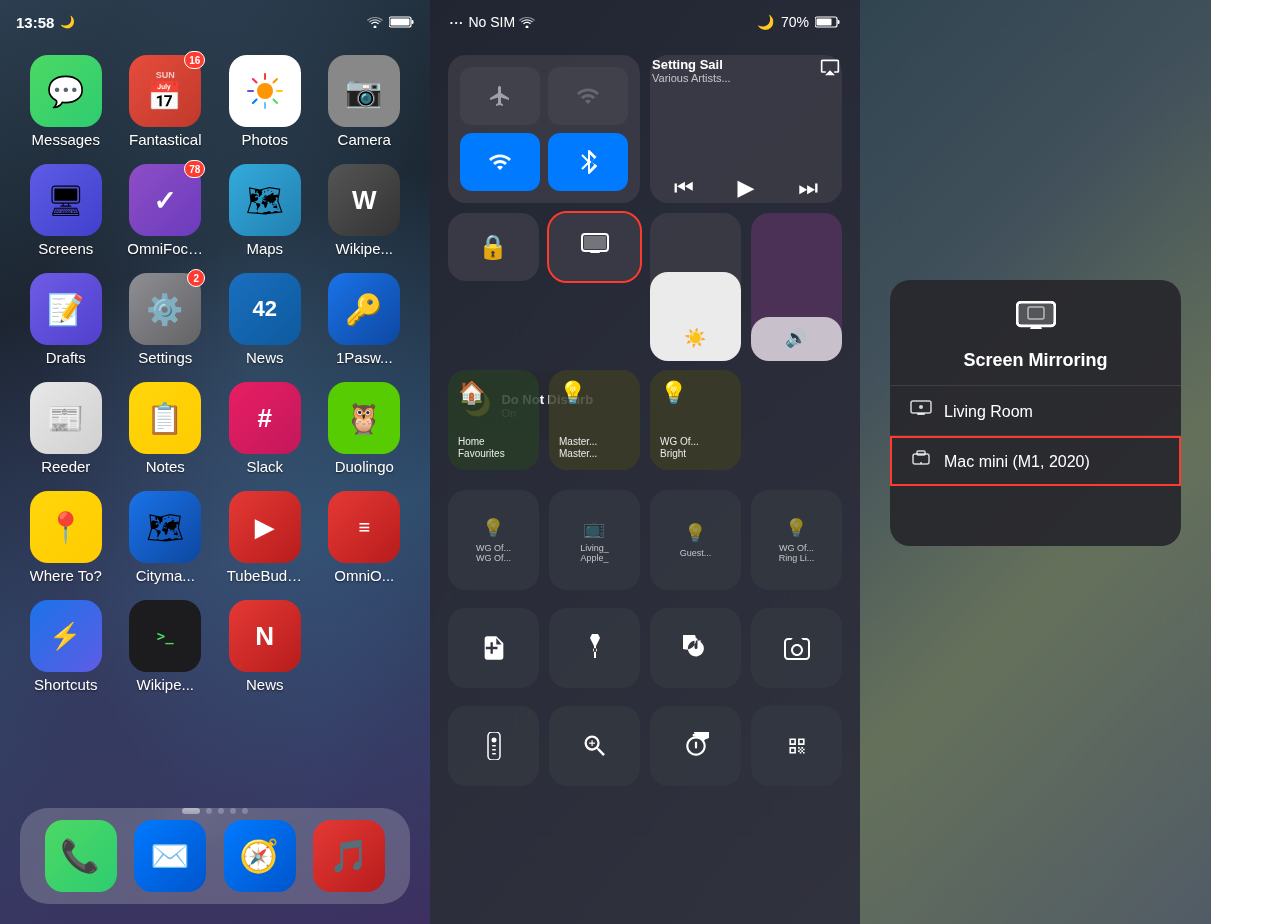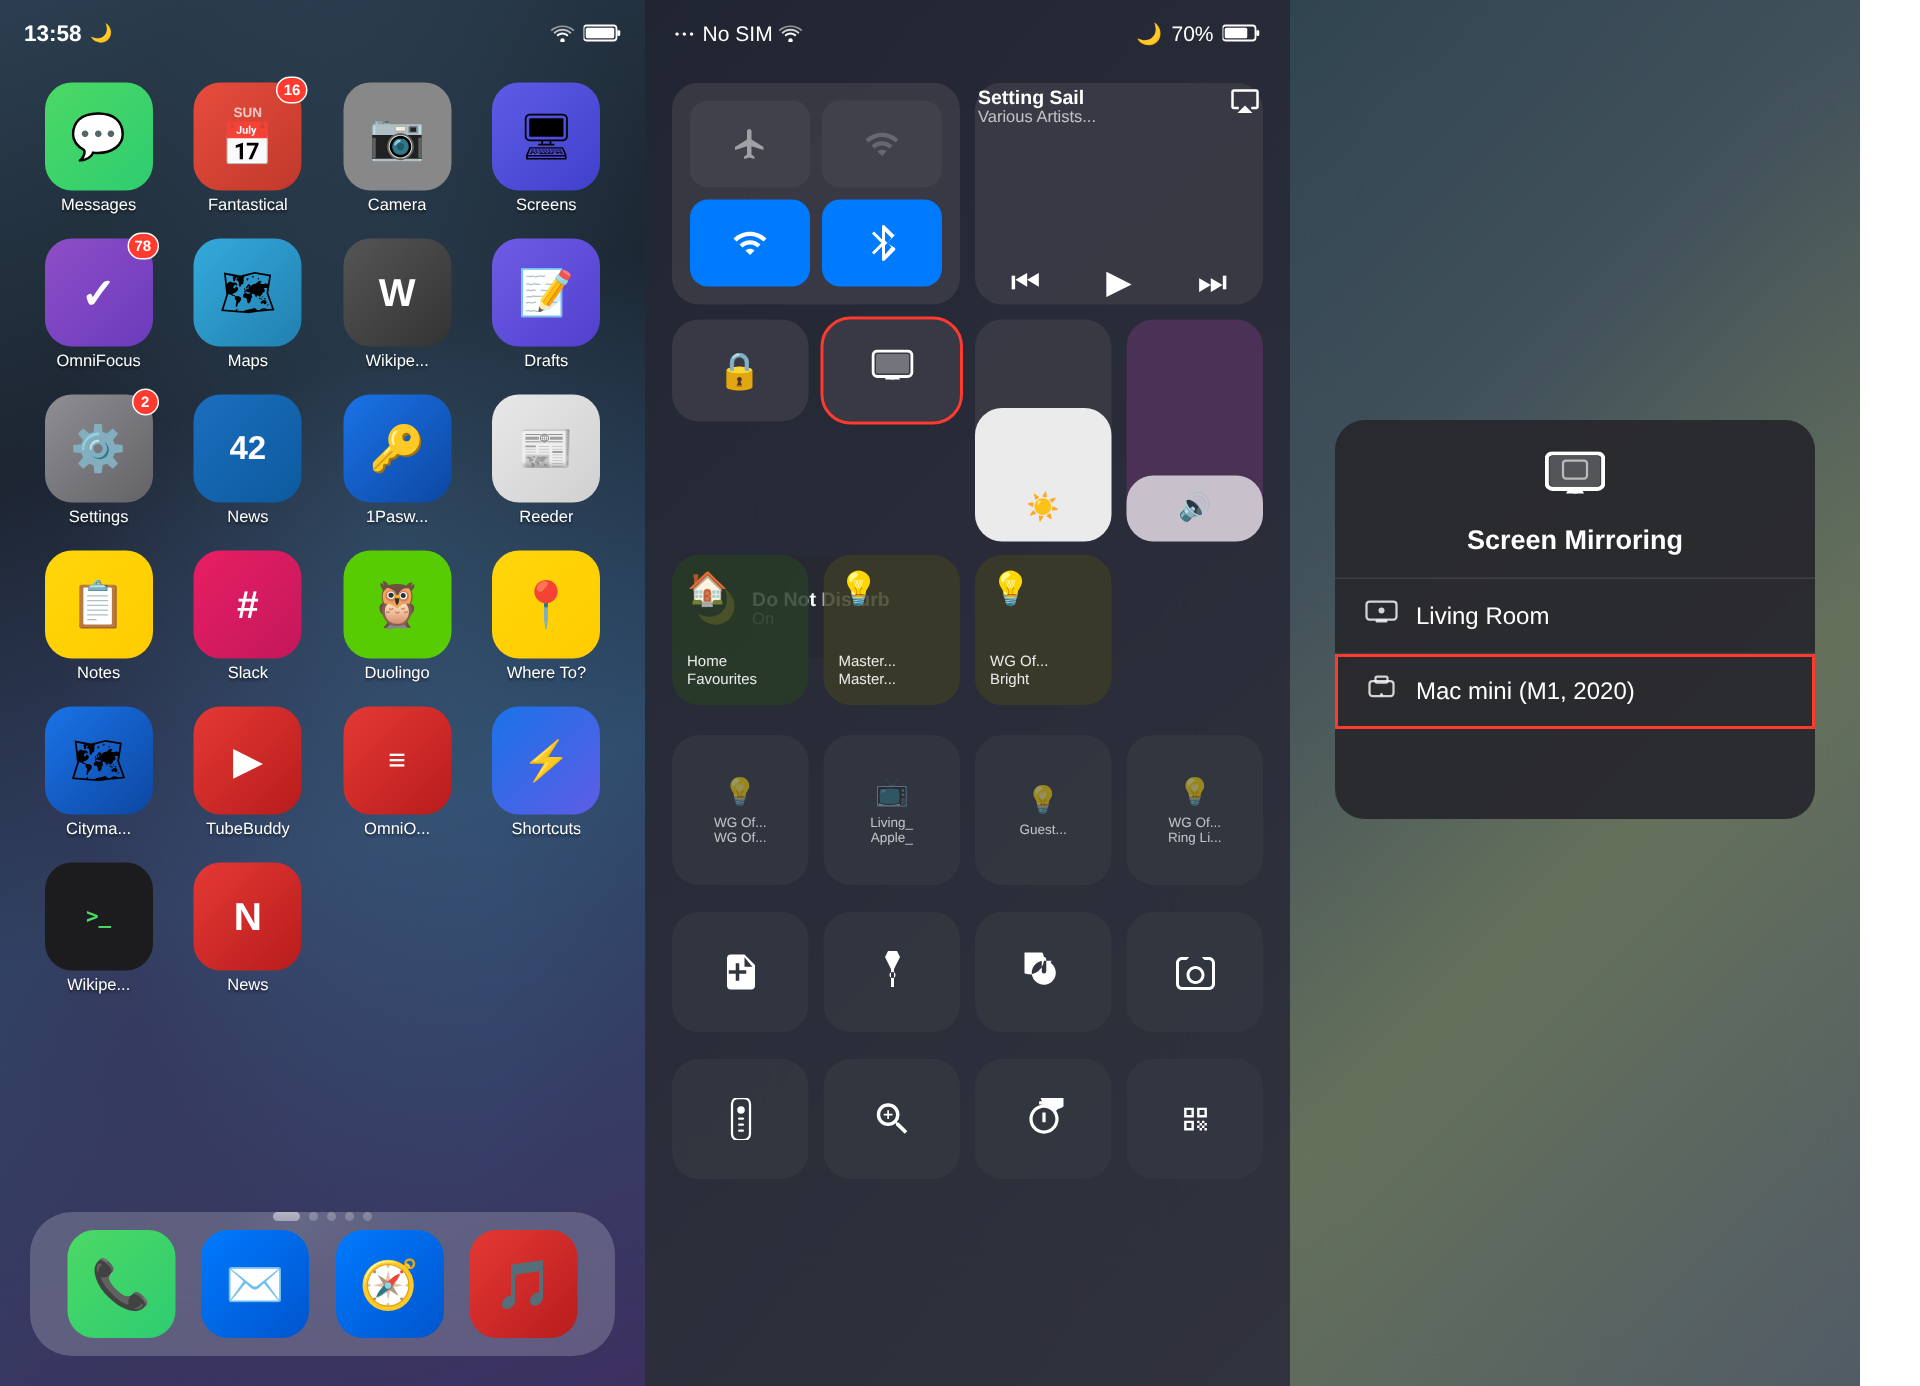--- a/index.html
+++ b/index.html
@@ -82,21 +82,21 @@
       height: 72px;
       border-radius: 18px;
       display: flex;
       align-items: center;
       justify-content: center;
       position: relative;
       font-size: 30px;
     }
     .app-label {
       color: white;
-      font-size: 11px;
+      font-size: 15px;
       text-align: right;
       text-shadow: 0 1px 2px rgba(0,0,0,0.6);
       max-width: 76px;
       overflow: hidden;
       text-overflow: ellipsis;
       white-space: nowrap;
     }
     .badge {
       position: absolute;
       top: -4px;
@@ -469,21 +469,21 @@
       display: flex;
       align-items: center;
       justify-content: center;
       font-size: 26px;
       color: white;
       cursor: pointer;
     }
 
     
     #right-panel {
-      width: 380px;
+      width: 351px;
       height: 924px;
       position: relative;
       overflow: hidden;
     }
     #right-bg {
       position: absolute;
       inset: 0;
       background: linear-gradient(135deg, #3d5a6b 0%, #556b7a 30%, #8a9a7a 60%, #6b7a8a 100%);
     }
     #right-blur {
@@ -577,20 +577,52 @@
     </div>
     <div class="app-item">
       <div class="app-icon app-fantastical" style="font-size:14px; font-weight:bold; color:white; flex-direction:column; gap:0;">
         <span style="font-size:9px; opacity:0.7;">SUN</span>
         <span style="font-size:28px;">📅</span>
         <div class="badge">16</div>
       </div>
       <span class="app-label">Fantastical</span>
     </div>
     <div class="app-item">
+      <div class="app-icon photos-icon-bg">
+        <svg width="44" height="44" viewBox="0 0 44 44">
+          <circle cx="22" cy="22" r="8" fill="#ff9500"></circle>
+          <g transform="rotate(0 22 22)">
+              <rect x="21" y="4" width="2" height="7" rx="1" fill="#ff3b30"></rect>
+            </g>
+          <g transform="rotate(45 22 22)">
+              <rect x="21" y="4" width="2" height="7" rx="1" fill="#ff9500"></rect>
+            </g>
+          <g transform="rotate(90 22 22)">
+              <rect x="21" y="4" width="2" height="7" rx="1" fill="#ffcc00"></rect>
+            </g>
+          <g transform="rotate(135 22 22)">
+              <rect x="21" y="4" width="2" height="7" rx="1" fill="#4cd964"></rect>
+            </g>
+          <g transform="rotate(180 22 22)">
+              <rect x="21" y="4" width="2" height="7" rx="1" fill="#5ac8fa"></rect>
+            </g>
+          <g transform="rotate(225 22 22)">
+              <rect x="21" y="4" width="2" height="7" rx="1" fill="#007aff"></rect>
+            </g>
+          <g transform="rotate(270 22 22)">
+              <rect x="21" y="4" width="2" height="7" rx="1" fill="#5856d6"></rect>
+            </g>
+          <g transform="rotate(315 22 22)">
+              <rect x="21" y="4" width="2" height="7" rx="1" fill="#ff2d55"></rect>
+            </g>
+        </svg>
+      </div>
+      <span class="app-label">Photos</span>
+    </div>
+    <div class="app-item">
       <div class="app-icon app-camera">📷</div>
       <span class="app-label">Camera</span>
     </div>
 
     <div class="app-item">
       <div class="app-icon app-screens">🖥</div>
       <span class="app-label">Screens</span>
     </div>
     <div class="app-item">
       <div class="app-icon app-omnifocus" style="position:relative;">

